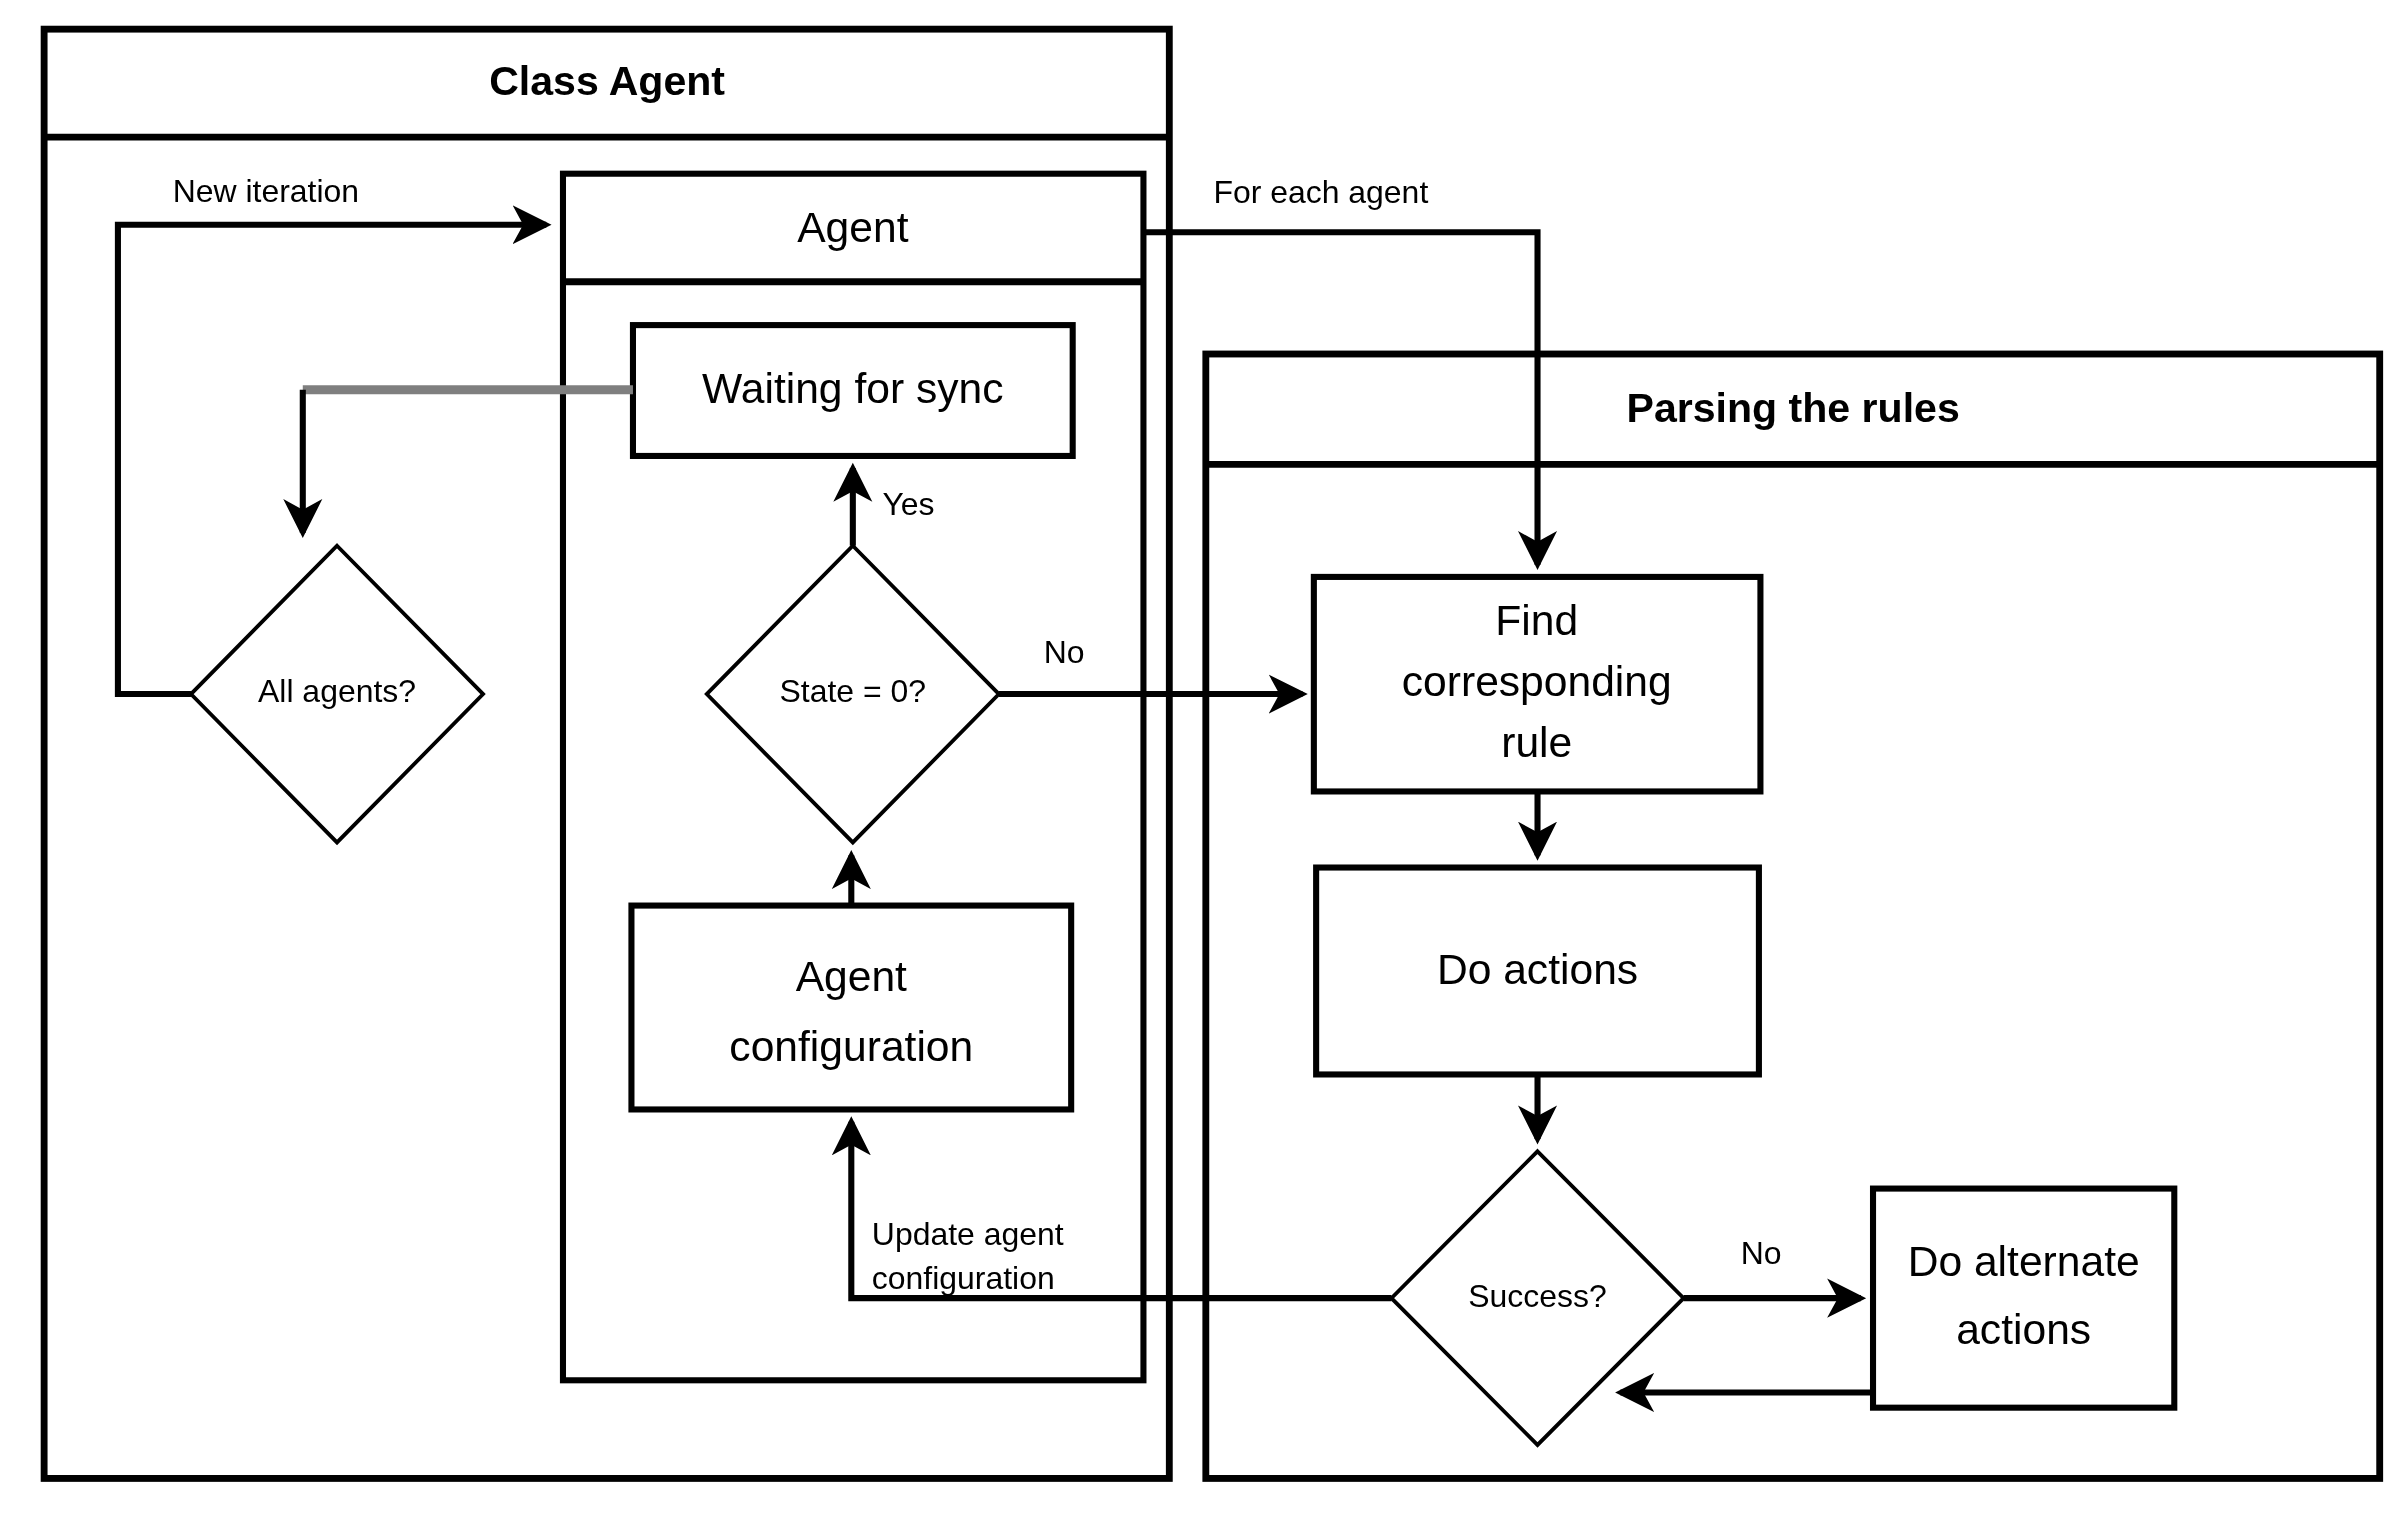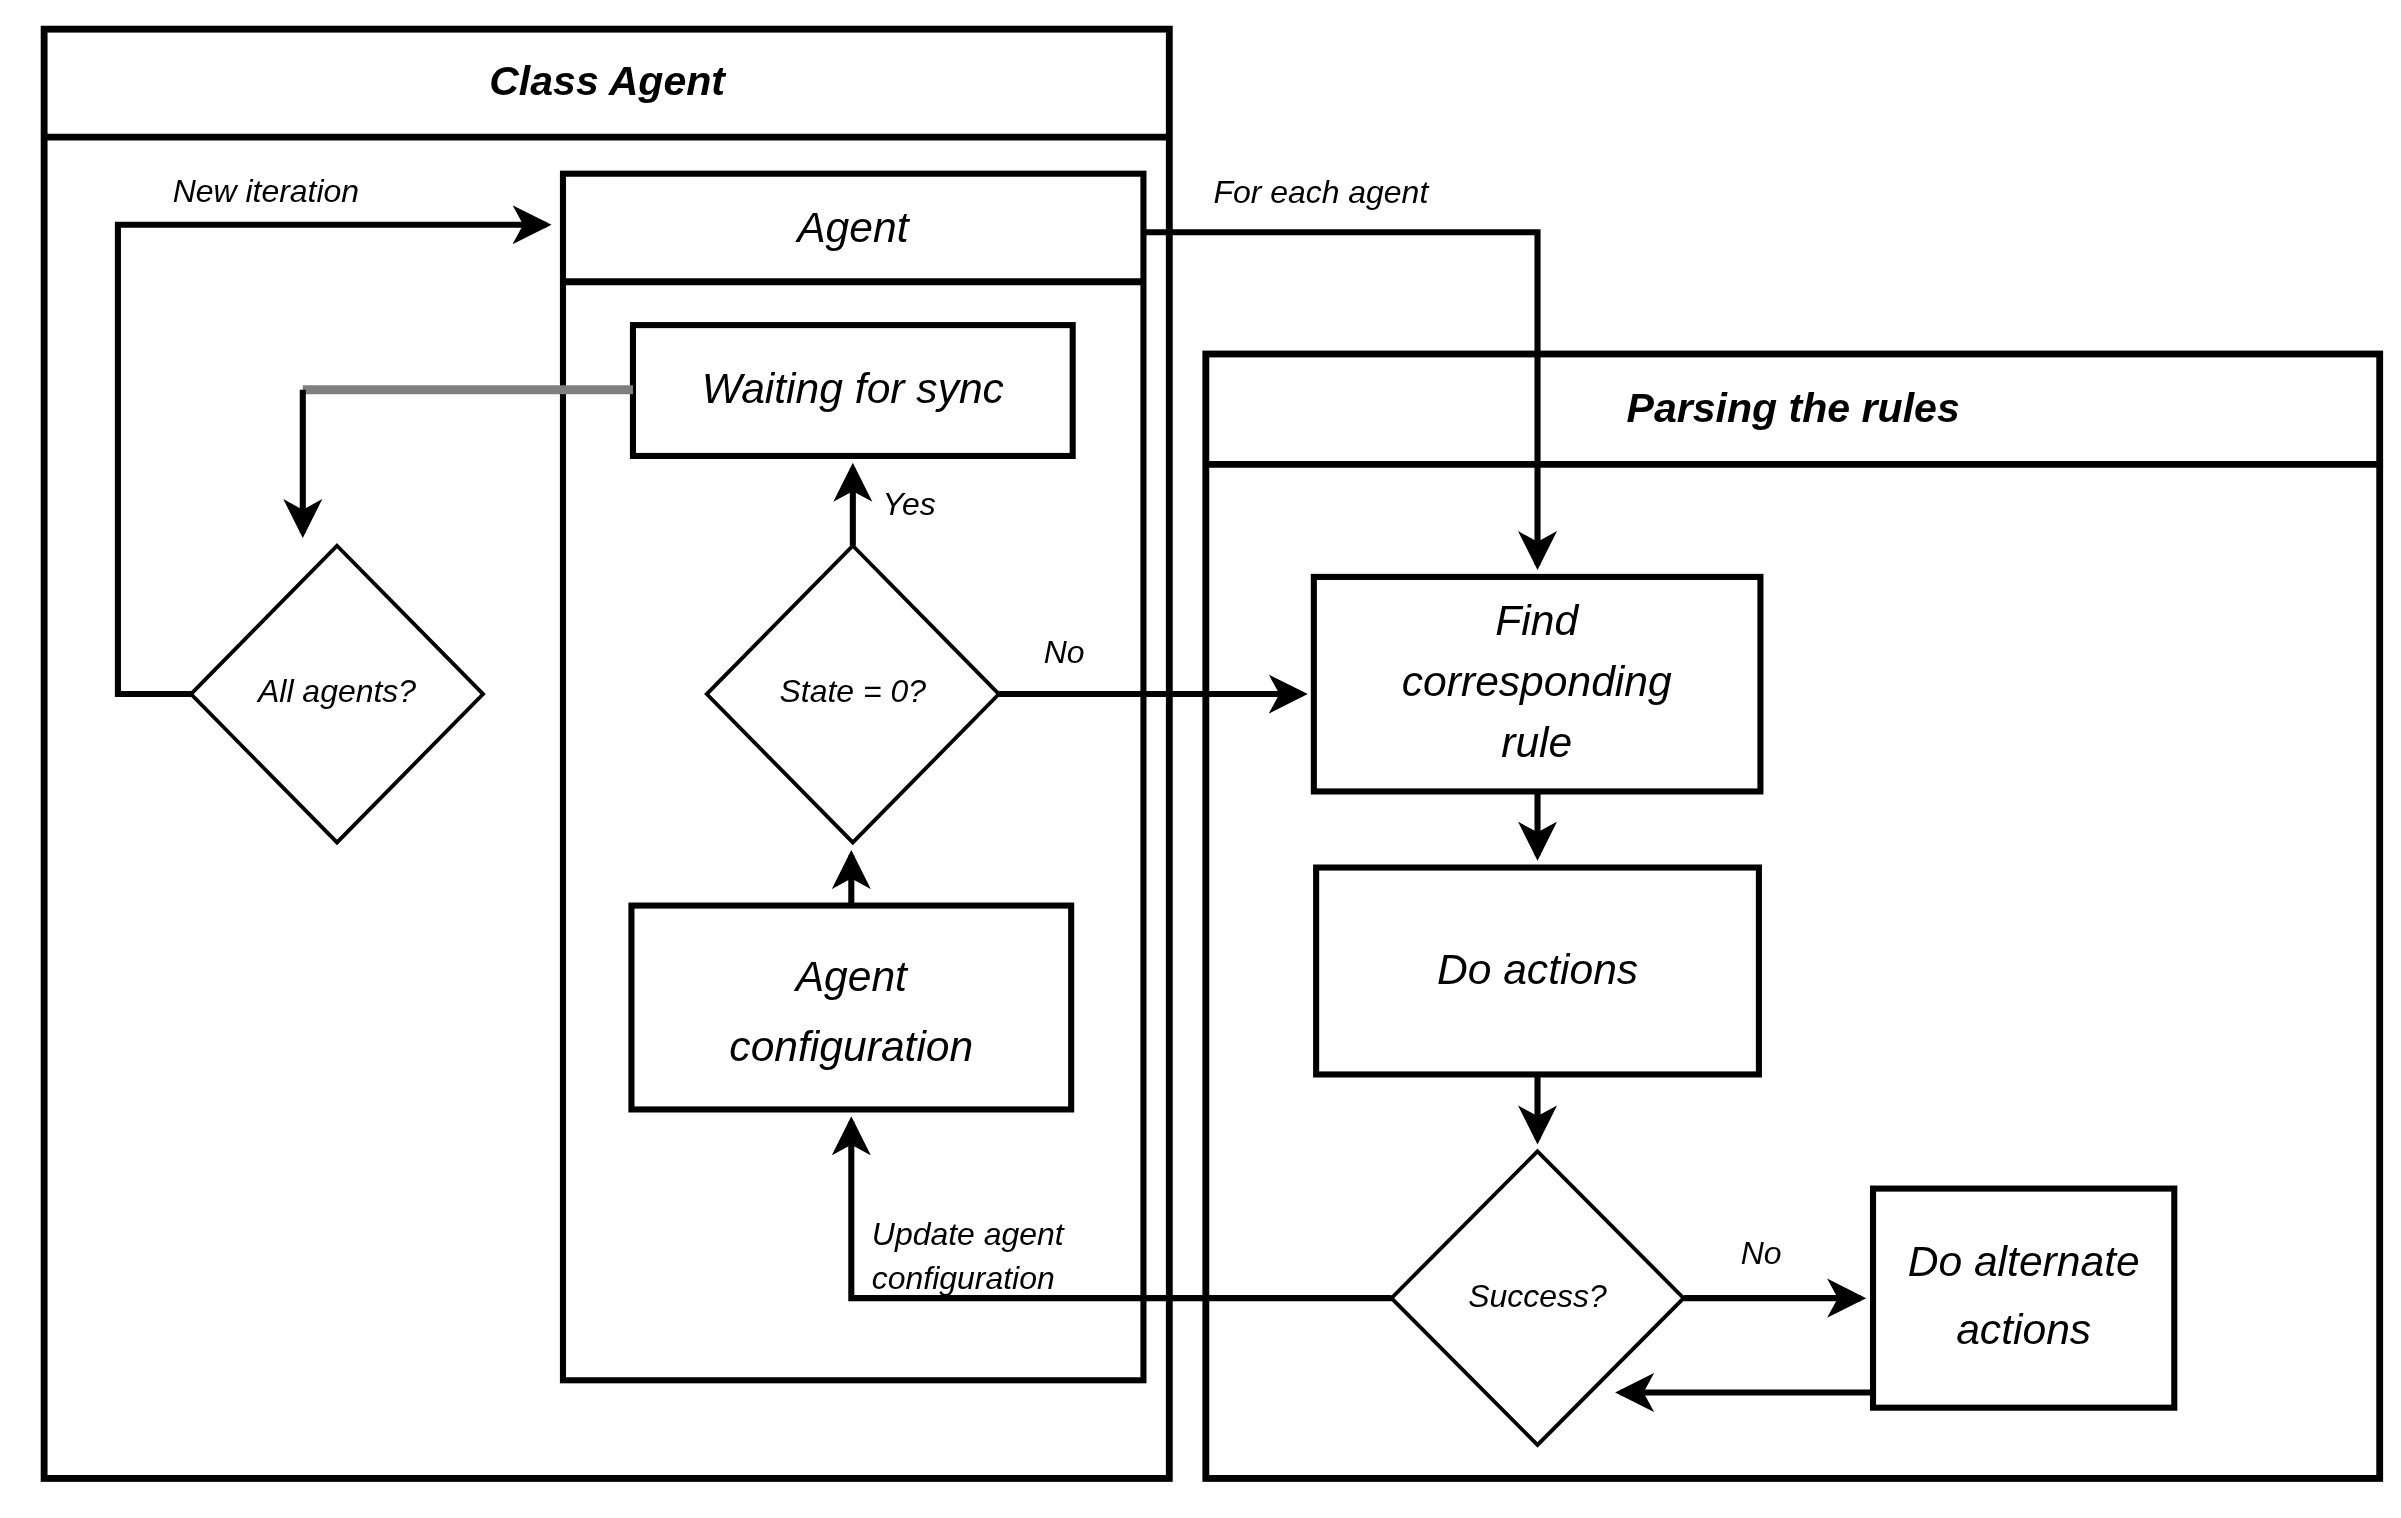--- a/index.html
+++ b/index.html
@@ -6,21 +6,20 @@
     margin: 0;
     padding: 0;
     background: #ffffff;
   }
   #stage {
     position: relative;
     width: 2401px;
     height: 1519px;
     background: #ffffff;
     font-family: "Liberation Sans", sans-serif;
-    font-style: italic;
   }
   svg.diagram {
     display: block;
     width: 2401px;
     height: 1519px;
   }
   .frame {
     fill: #ffffff;
     stroke: #000000;
     stroke-width: 9;

